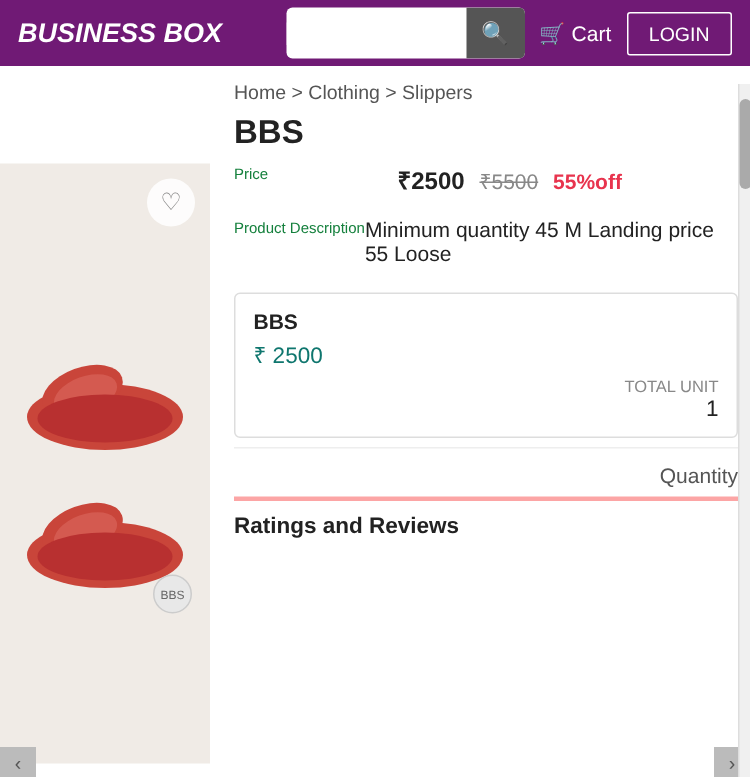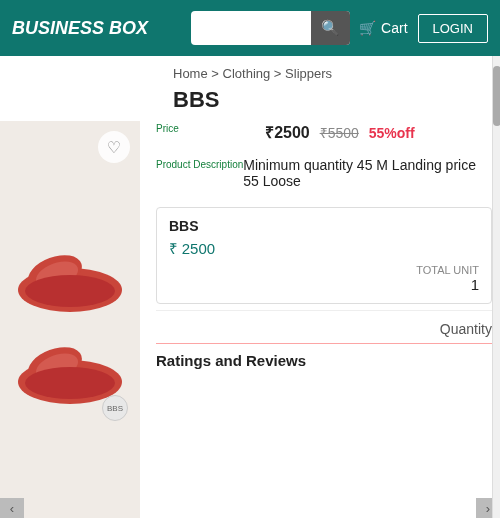--- a/index.html
+++ b/index.html
@@ -6,26 +6,26 @@
     body {
       font-family: Arial, sans-serif;
       width: 500px;
       height: 518px;
       overflow: hidden;
       background: #fff;
     }
 
     
     .header {
-      background: #0f766e;
+      background: #701a75;
       display: flex;
       align-items: center;
       padding: 8px 12px;
       gap: 10px;
-      height: 56px;
+      height: 44px;
     }
     .header-title {
       color: #fff;
       font-size: 18px;
       font-style: italic;
       font-weight: bold;
       flex: 1;
     }
     .search-box {
       display: flex;
@@ -225,21 +225,21 @@
       border-top: 1px solid #eee;
       padding: 10px 0 0 0;
       margin-top: 6px;
       font-size: 14px;
       color: #555;
       text-align: right;
     }
 
     
     .reviews-section {
-      border-top: 1px solid #fca5a5;
+      border-top: 3px solid #fca5a5;
       padding: 8px 12px 0 0;
       margin-top: 6px;
     }
     .reviews-title {
       font-size: 15px;
       font-weight: bold;
       color: #222;
     }
 
     
@@ -294,21 +294,21 @@
       <span style="color:#fff;font-size:15px;">🔍</span>
     </button>
   </div>
   <button class="cart-btn">
     <span>🛒</span>
     <span>Cart</span>
   </button>
   <button class="login-btn">LOGIN</button>
 </header>
 
-<div style="margin-left:0;padding-left:17px;">
+<div style="margin-left:0;">
   <div class="breadcrumb-bar">
     <a>Home</a>
     <span>&gt;</span>
     <a>Clothing</a>
     <span>&gt;</span>
     <a>Slippers</a>
   </div>
   <div class="page-title">BBS</div>
 </div>
 

